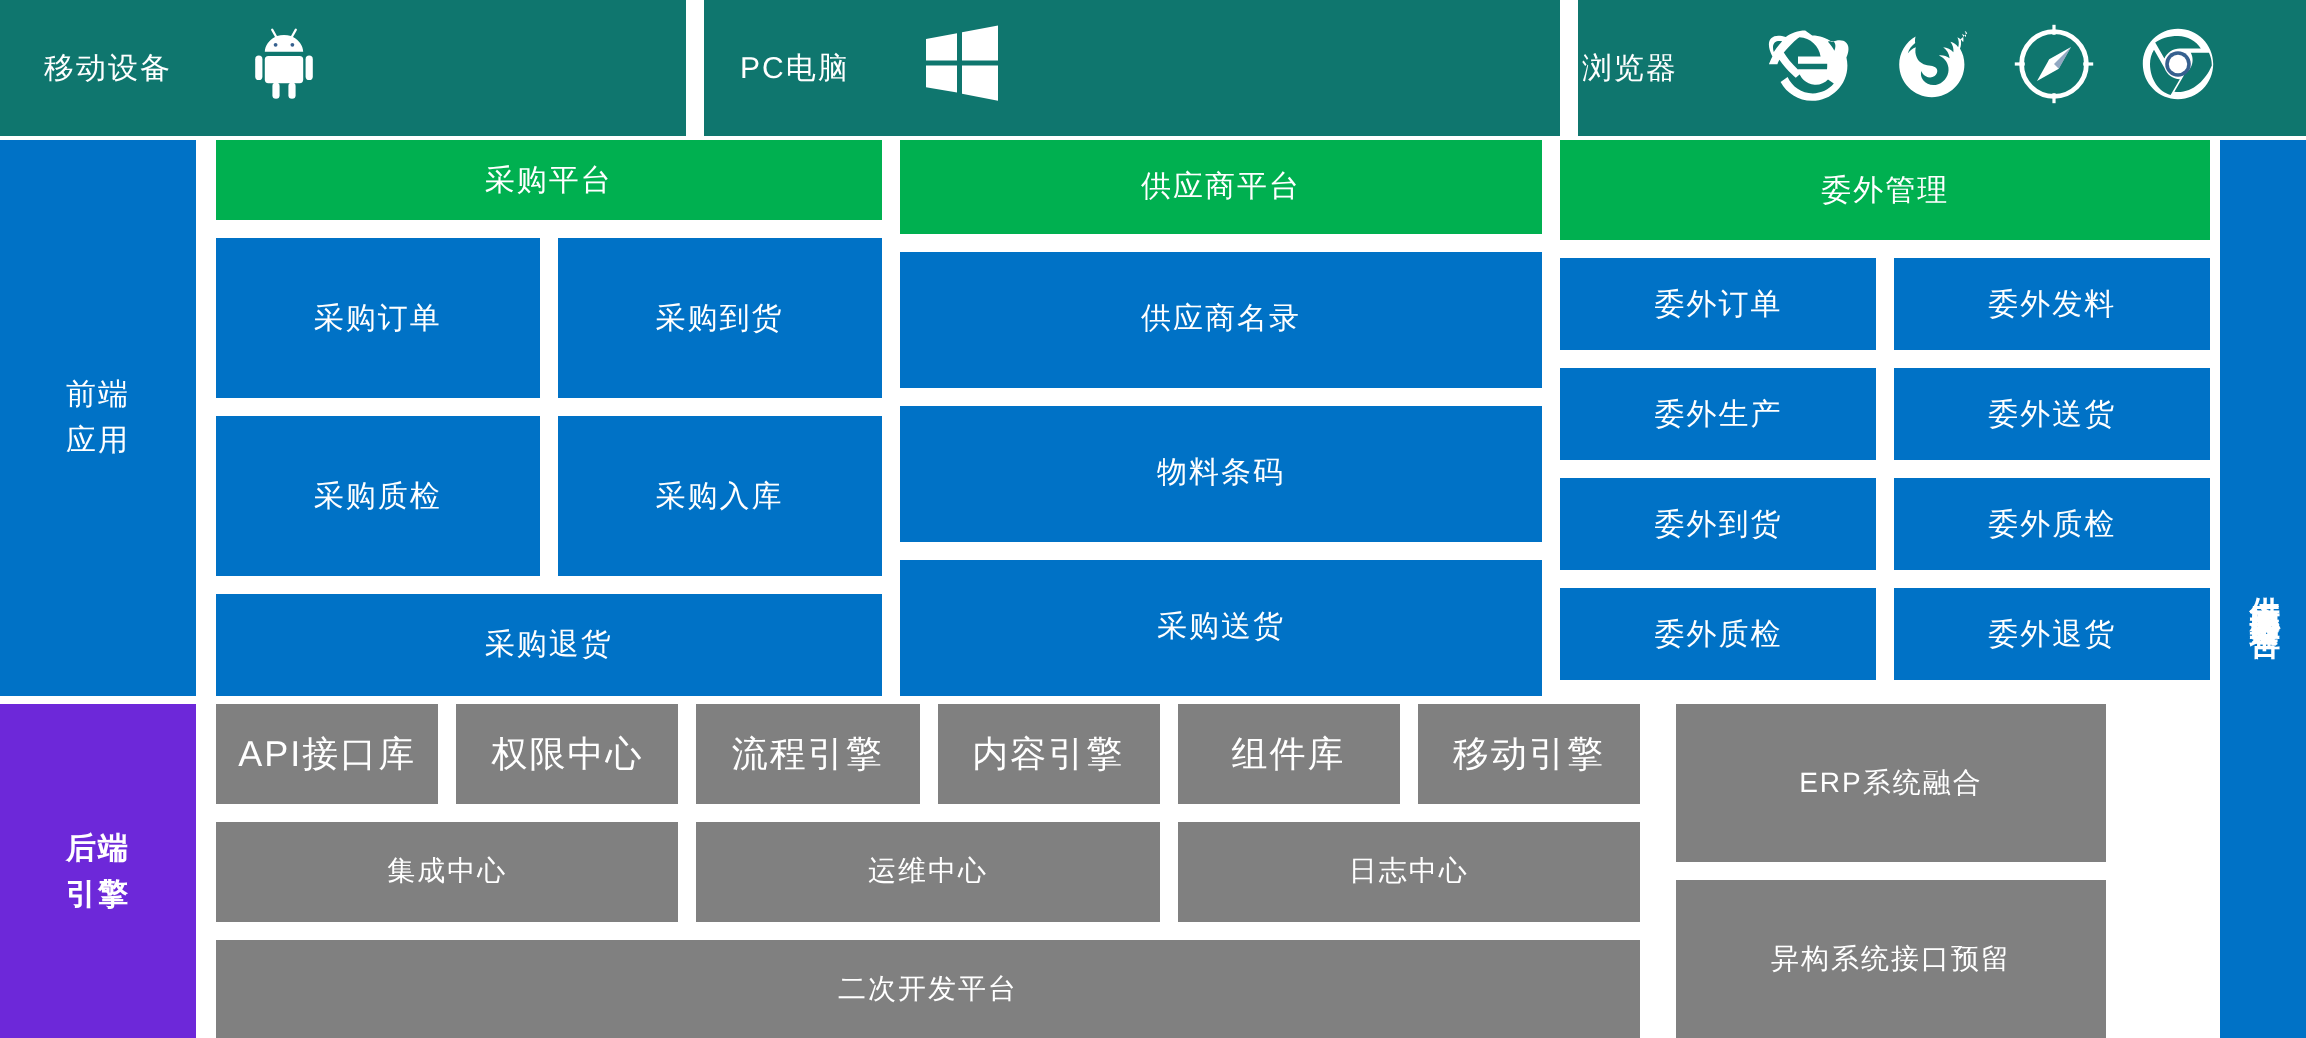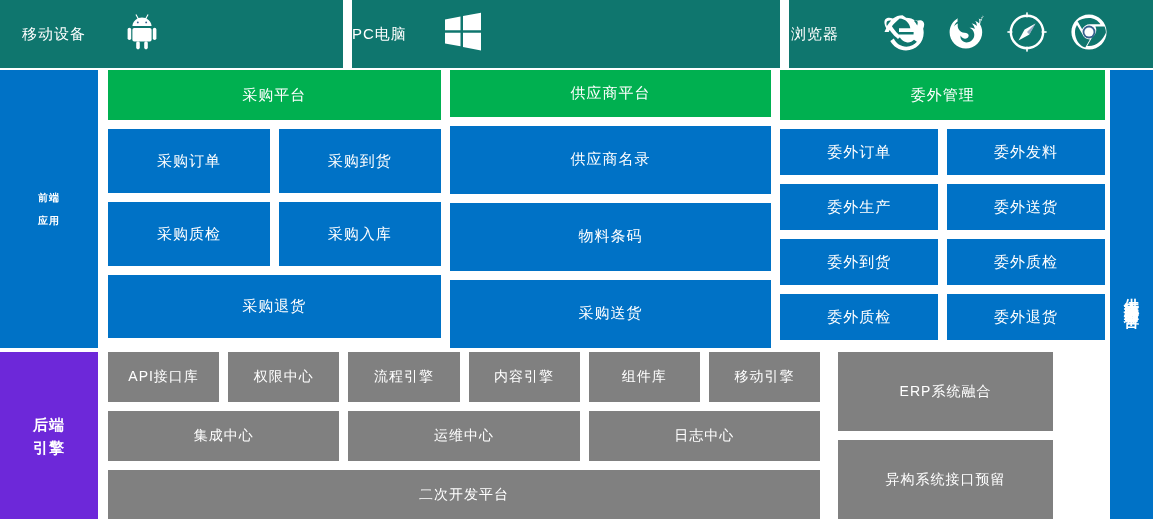--- a/index.html
+++ b/index.html
@@ -10,57 +10,57 @@
   }
   .page{position:relative;width:1153px;height:519px;background:#ffffff;}
 
   
   .header{position:absolute;left:0;top:0;width:1153px;height:68px;display:flex;}
   .hdr-panel{
     background:#0f766e;display:flex;align-items:center;height:68px;box-sizing:border-box;
   }
   .hdr-panel.p1{width:343px;padding-left:22px;}
   .hdr-gap{width:9px;height:68px;background:#ffffff;}
-  .hdr-panel.p2{width:428px;}
+  .hdr-panel.p2{width:428px;padding-left:18px;}
   .hdr-panel.p3{width:364px;padding-left:2px;font-family:Liberation Mono, monospace;}
   .hdr-label{
     color:#ffffff;font-size:15px;letter-spacing:1px;white-space:nowrap;
   }
   .hdr-icons{display:flex;align-items:center;gap:18px;margin-left:40px;}
   .hdr-icons.tight{margin-left:34px;gap:20px;}
   .ico{display:block;}
 
   
   .frontend{position:absolute;left:0;top:70px;width:1105px;height:278px;}
   .fe-side{
     position:absolute;left:0;top:0;width:98px;height:278px;background:#0072C6;
     display:flex;align-items:center;justify-content:center;
   }
   .fe-side-txt{
-    color:#ffffff;font-size:10px;line-height:23px;text-align:center;font-weight:bold;
+    color:#ffffff;font-size:15px;line-height:23px;text-align:center;font-weight:normal;
     letter-spacing:1px;
   }
   .fe-cols{position:absolute;left:108px;top:0;width:997px;height:278px;display:flex;gap:9px;}
   .fe-col{display:flex;flex-direction:column;gap:9px;}
   .fe-col.c1{width:333px;}
   .fe-col.c2{width:322px;}
   .fe-col.c3{width:325px;}
 
   .card-head{
     height:50px;background:#00B050;color:#ffffff;font-size:15px;
     display:flex;align-items:center;justify-content:center;letter-spacing:1px;
   }
   .card{
     background:#0072C6;color:#ffffff;font-size:15px;
     display:flex;align-items:center;justify-content:center;letter-spacing:1px;
     box-sizing:border-box;text-align:center;
   }
   .row2{display:flex;gap:9px;}
   .row2 > .card{flex:1;}
-  .c1 .card{height:64px;}
+  .c1 .card{height:80px;}
   .c1 .card.wide{height:63px;}
   .c2 .card{height:73px;}
   .c3 .card{height:46px;}
   .c3 .row2{gap:9px;}
   .c3 .row2 + .row2{margin-top:0;}
   .c3-grid{display:flex;flex-direction:column;gap:9px;}
 
   
   .rightbar{
     position:absolute;left:1110px;top:70px;width:43px;height:449px;background:#0072C6;
@@ -84,21 +84,21 @@
   .be-main{position:absolute;left:108px;top:0;width:712px;height:167px;
     display:flex;flex-direction:column;gap:9px;}
   .be-rightcol{position:absolute;left:838px;top:0;width:215px;height:167px;
     display:flex;flex-direction:column;gap:9px;}
   .gcard{
     background:#808080;color:#ffffff;font-size:14px;
     display:flex;align-items:center;justify-content:center;letter-spacing:1px;
     box-sizing:border-box;text-align:center;
   }
   .be-row1{display:flex;gap:9px;height:50px;}
-  .be-row1 .gcard{flex:1;font-size:14px;}
+  .be-row1 .gcard{flex:1;font-size:18px;}
   .be-row2{display:flex;gap:9px;height:50px;}
   .be-row2 .gcard{flex:1;}
   .be-row3{height:49px;}
   .be-row3 .gcard{width:100%;height:49px;}
   .be-rightcol .gcard.erp{height:79px;}
   .be-rightcol .gcard.hetero{height:79px;}
 </style>
 </head>
 <body>
 

